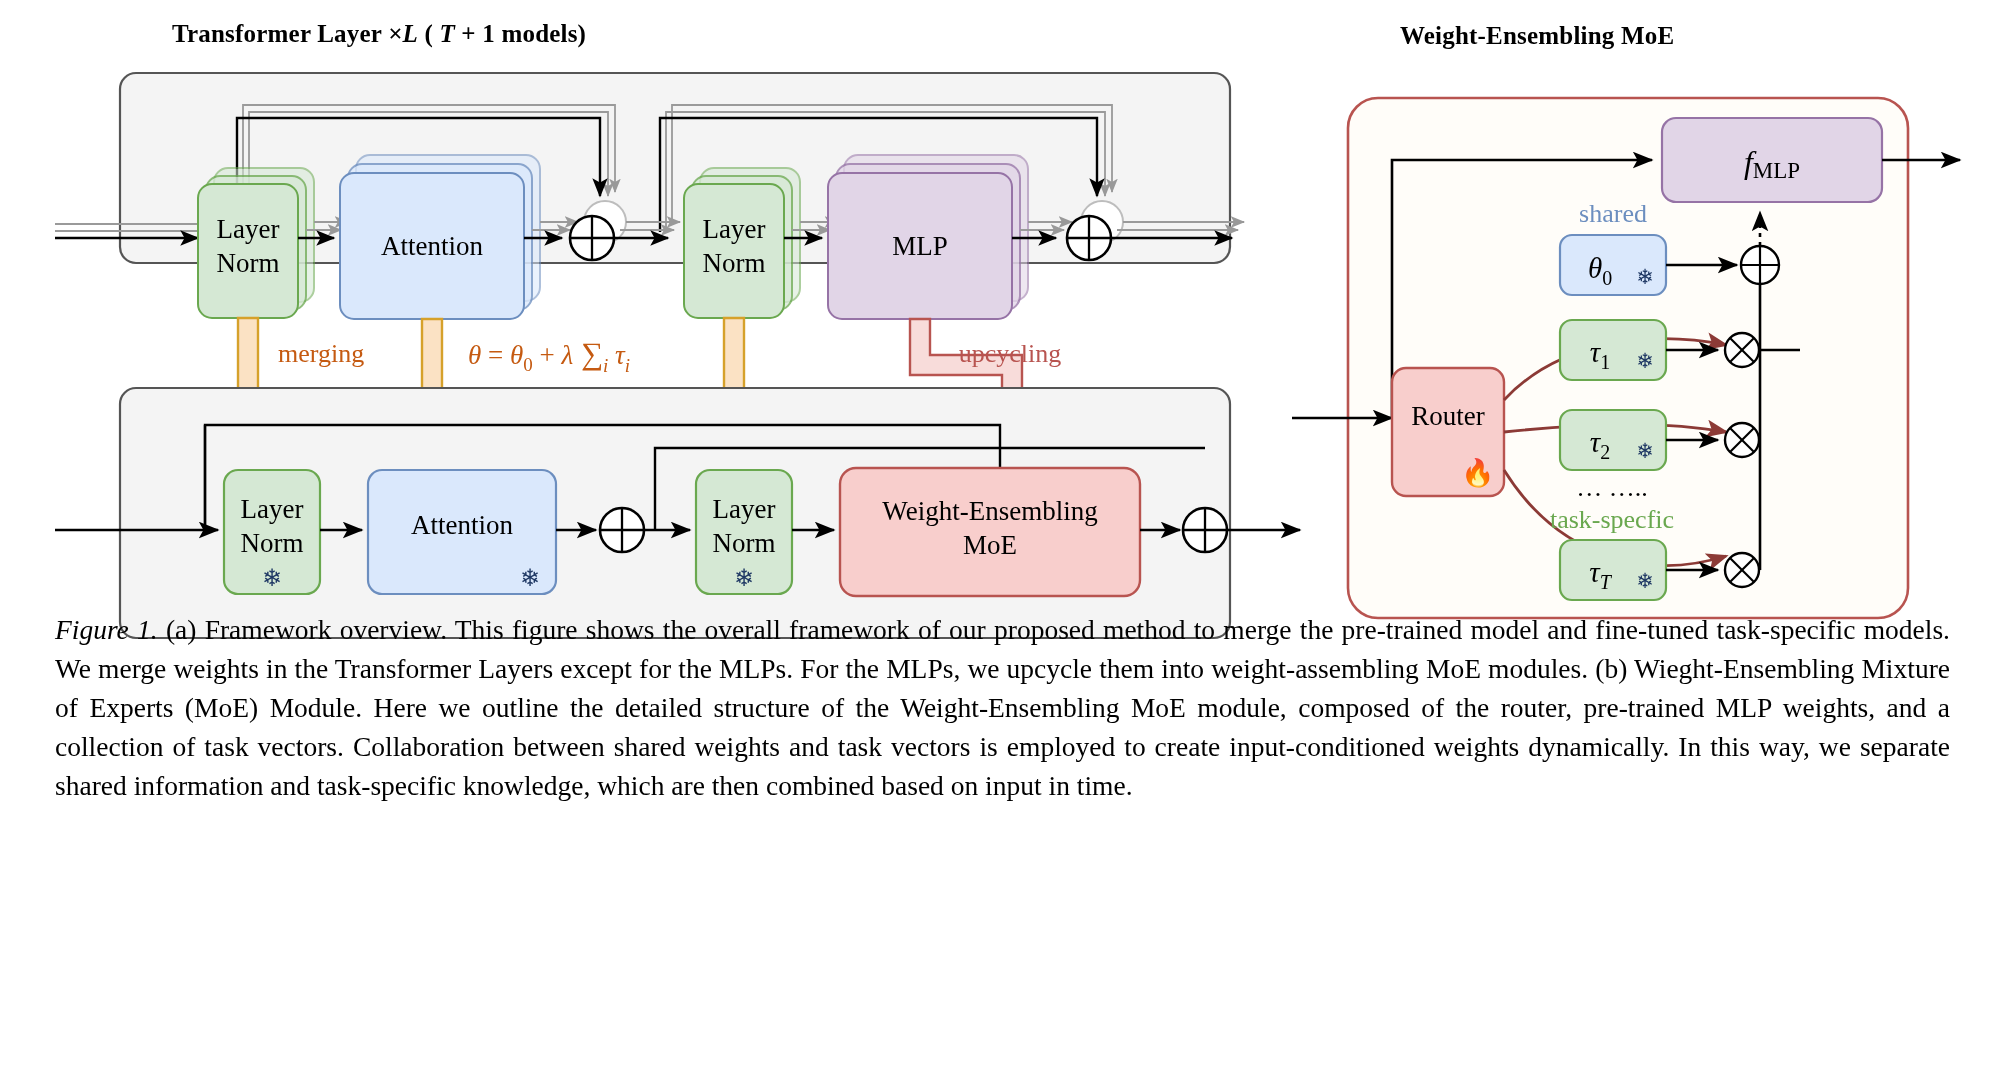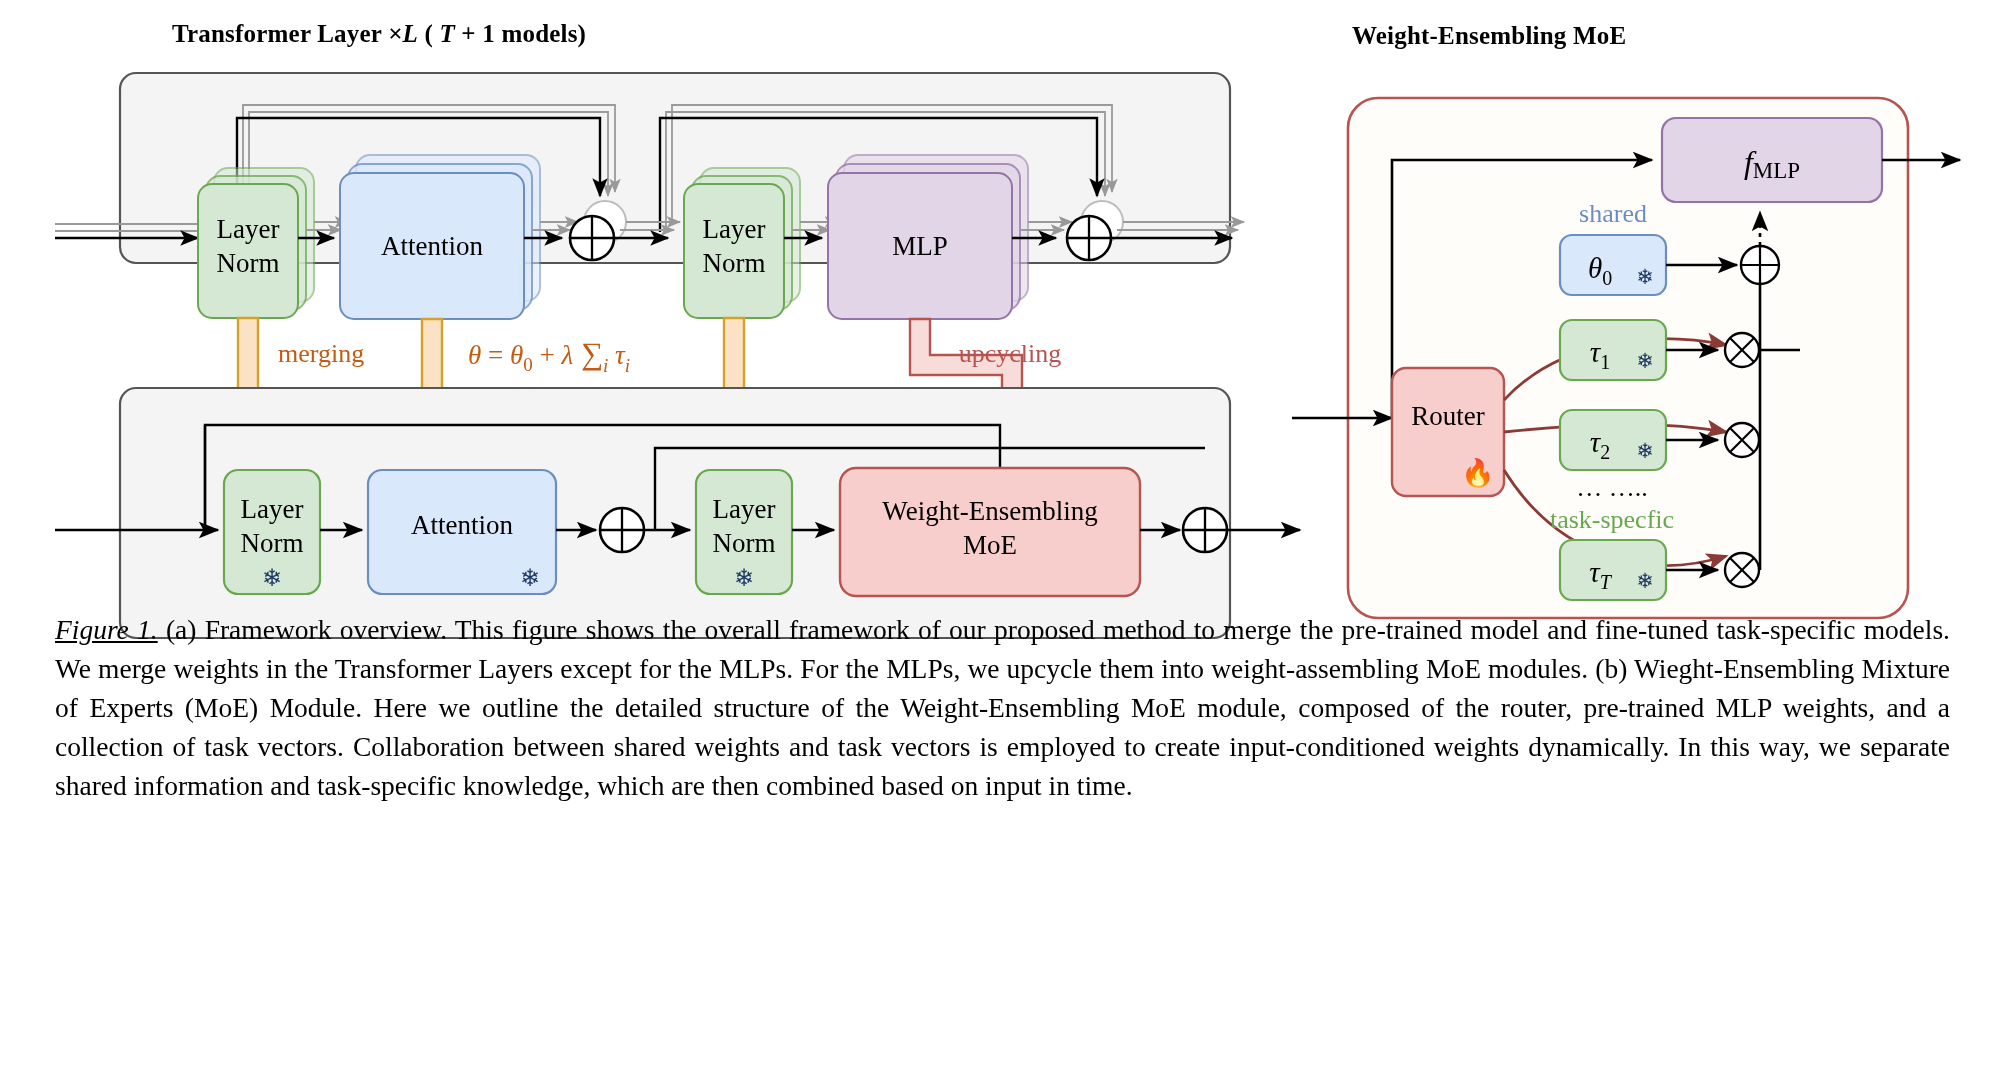--- a/index.html
+++ b/index.html
@@ -6,39 +6,39 @@
   body{width:2000px;height:1074px;position:relative;
        font-family:"Liberation Serif","DejaVu Serif",serif;color:#000;}
   .fig{position:absolute;left:0;top:0;width:2000px;height:1010px;}
   svg.diagram{position:absolute;left:0;top:0;width:2000px;height:600px;overflow:visible;}
 
   .ttl{position:absolute;font-weight:bold;font-size:25px;letter-spacing:.2px;white-space:nowrap;}
   .subcap{position:absolute;font-size:25px;}
 
   .caption{position:absolute;left:55px;top:610px;width:1895px;
            font-size:27.5px;line-height:1.42;text-align:justify;}
-  .caption i{font-style:italic;text-decoration:underline;}
+  .caption i{font-style:italic;}
   .caption b{font-weight:normal;}
 
   .mi{font-style:italic;}
 </style>
 </head>
 <body>
 
 <div class="fig">
 
   <div class="ttl" style="left:172px;top:20px;">
     Transformer Layer <span class="mi">×L</span> ( <span class="mi">T</span> + 1 <b>models</b>)
   </div>
 
   <div class="ttl" style="left:152px;top:515px;">
     Merged Transformer Layer with Weight-Ensembling MoE <span class="mi">×L</span>
   </div>
 
-  <div class="ttl" style="left:1352px;top:22px;">Weight-Ensembling MoE</div>
+  <div class="ttl" style="left:1400px;top:22px;">Weight-Ensembling MoE</div>
 
   <div class="subcap" style="left:635px;top:553px;">(a)</div>
   <div class="subcap" style="left:1610px;top:553px;">(b)</div>
 
   <svg class="diagram" viewBox="0 0 2000 600">
     <defs>
       <marker id="ah" markerWidth="9" markerHeight="9" refX="7.4" refY="3.2" orient="auto">
         <path d="M0,0 L8,3.2 L0,6.4 L1.8,3.2 z" fill="#000"></path>
       </marker>
       <marker id="ahg" markerWidth="9" markerHeight="9" refX="7.4" refY="3.2" orient="auto">

